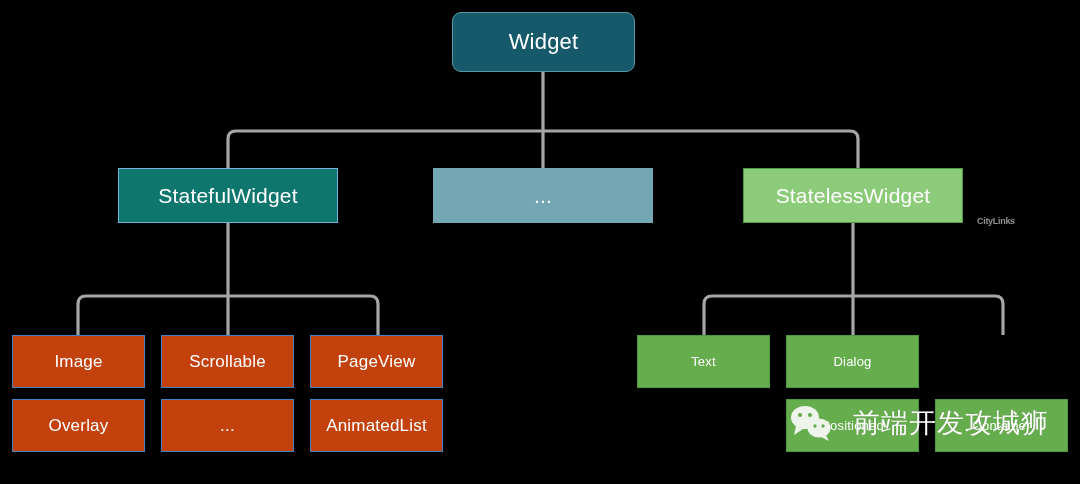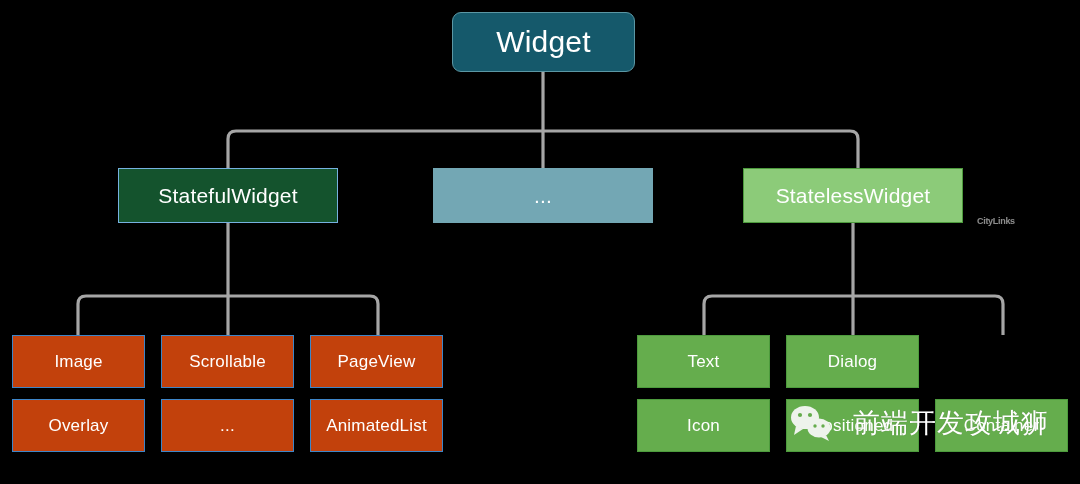--- a/index.html
+++ b/index.html
@@ -27,25 +27,25 @@
     text-align: center;
     letter-spacing: .2px;
     white-space: nowrap;
     z-index: 3;
   }
 
   .node-root {
     background: #15596b;
     border: 1px solid #5b97a4;
     border-radius: 9px;
-    font-size: 30px;
+    font-size: 22px;
   }
 
   .node-stateful {
-    background: #14532d;
+    background: #0f766e;
     border: 1px solid #76b1e0;
     font-size: 21px;
   }
 
   .node-ellipsis-mid {
     background: #73a7b4;
     border: 1px solid #73a7b4;
     font-size: 21px;
   }
 
@@ -57,21 +57,21 @@
 
   .node-leaf-blue {
     background: #c2410c;
     border: 1px solid #3d85c8;
     font-size: 17px;
   }
 
   .node-leaf-green {
     background: #65ad4d;
     border: 1px solid #4d9b3d;
-    font-size: 17px;
+    font-size: 13px;
   }
 
   
   svg.links {
     position: absolute;
     left: 0;
     top: 0;
     width: 1080px;
     height: 484px;
     z-index: 1;
@@ -165,23 +165,20 @@
     <span>AnimatedList</span>
   </div>
 
   <div class="node node-leaf-green" style="left:637px; top:335px; width:133px; height:53px;">
     <span>Text</span>
   </div>
   <div class="node node-leaf-green" style="left:786px; top:335px; width:133px; height:53px;">
     <span>Dialog</span>
   </div>
 
-  <div class="node node-leaf-green" style="left:637px; top:399px; width:133px; height:53px;">
-    <span>Icon</span>
-  </div>
   <div class="node node-leaf-green" style="left:786px; top:399px; width:133px; height:53px;">
     <span>Positioned</span>
   </div>
   <div class="node node-leaf-green" style="left:935px; top:399px; width:133px; height:53px;">
     <span>Container</span>
   </div>
 
   <div class="watermark-small" style="left:977px; top:216px;">
     <span>CityLinks</span>
   </div>

